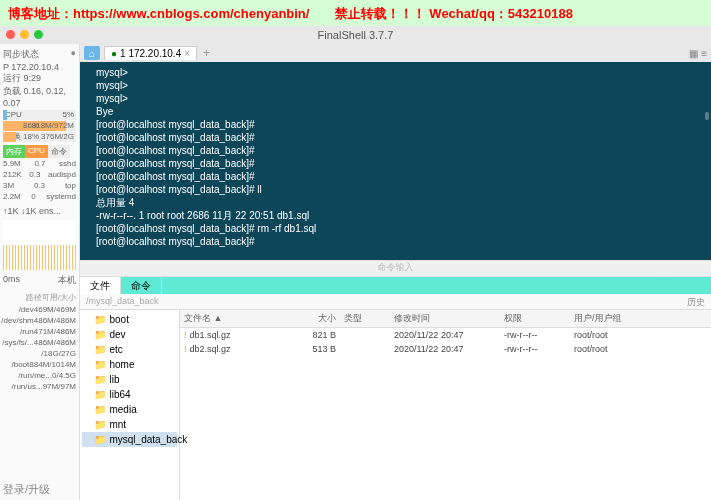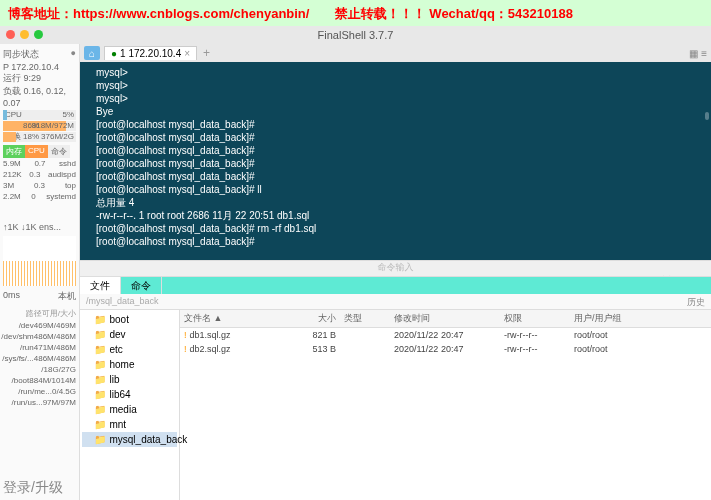--- a/index.html
+++ b/index.html
@@ -17,21 +17,21 @@
 .sidebar .bar-fill { position: absolute; left: 0; top: 0; bottom: 0; }
 .sidebar .tabs { display: flex; margin-top: 3px; font-size: 8px; }
 .sidebar .tab { padding: 1px 3px; }
 .sidebar .tab.mem { background: #5dd15d; color: white; }
 .sidebar .tab.cpu { background: #ff9944; color: white; }
 .sidebar .tab.cmd { background: #eee; }
 .sidebar .proc-row { display: flex; justify-content: space-between; font-size: 8px; padding: 1px 0; }
 .sidebar .chart { height: 50px; margin: 3px 0; position: relative; background: linear-gradient(to top, #fff, #fff); }
 .sidebar .chart::before { content: ''; position: absolute; bottom: 0; left: 0; right: 0; height: 25px; background: repeating-linear-gradient(90deg, #ffc06a 0, #ffc06a 1px, transparent 1px, transparent 3px); }
 .sidebar .fs-row { display: flex; justify-content: flex-end; font-size: 8px; padding: 1px 0; }
-.sidebar .footer { position: absolute; bottom: 3px; left: 3px; font-size: 14px; color: #888; }
+.sidebar .footer { position: absolute; bottom: 3px; left: 3px; font-size: 11px; color: #888; }
 .content { flex: 1; display: flex; flex-direction: column; }
 .tabbar { height: 18px; background: #e8e8e8; display: flex; align-items: center; padding: 0 4px; gap: 4px; }
 .tabbar .home-icon { width: 16px; height: 14px; background: #6bb6e8; border-radius: 2px; display: flex; align-items: center; justify-content: center; color: white; font-size: 10px; }
 .tabbar .tab-item { background: #fff; border: 1px solid #ccc; border-bottom: none; padding: 1px 6px; font-size: 10px; display: flex; align-items: center; gap: 3px; }
 .tabbar .dot { color: green; }
 .tabbar .plus { color: #999; font-size: 12px; margin-left: 2px; }
 .tabbar .right-icons { margin-left: auto; display: flex; gap: 2px; color: #888; }
 .terminal { flex: 1; background: #0d4659; color: #fff; font-family: monospace; font-size: 10px; padding: 4px; overflow: hidden; line-height: 1.3; position: relative; }
 .terminal .line { white-space: nowrap; padding-left: 12px; }
 .cmd-input-bar { height: 16px; background: #f0f0f0; display: flex; align-items: center; padding: 0 4px; font-size: 9px; color: #bbb; border-top: 1px solid #ddd; flex-direction: column; }
@@ -107,21 +107,21 @@
           <span>3M</span>
           <span>0.3</span>
           <span>top</span>
         </div>
         <div class="proc-row">
           <span>2.2M</span>
           <span>0</span>
           <span>systemd</span>
         </div>
       </div>
-    <div class="row" style="margin-top:19px">
+    <div class="row" style="margin-top:3px">
         <span>↑1K      ↓1K   ens...</span>
       </div>
     <div class="chart"></div>
     <div class="row">
         <span>0ms</span>
         <span>本机</span>
       </div>
     <div class="fs-row" style="color:#999;margin-top:3px">
         <span>路径</span>
         <span>可用/大小</span>

